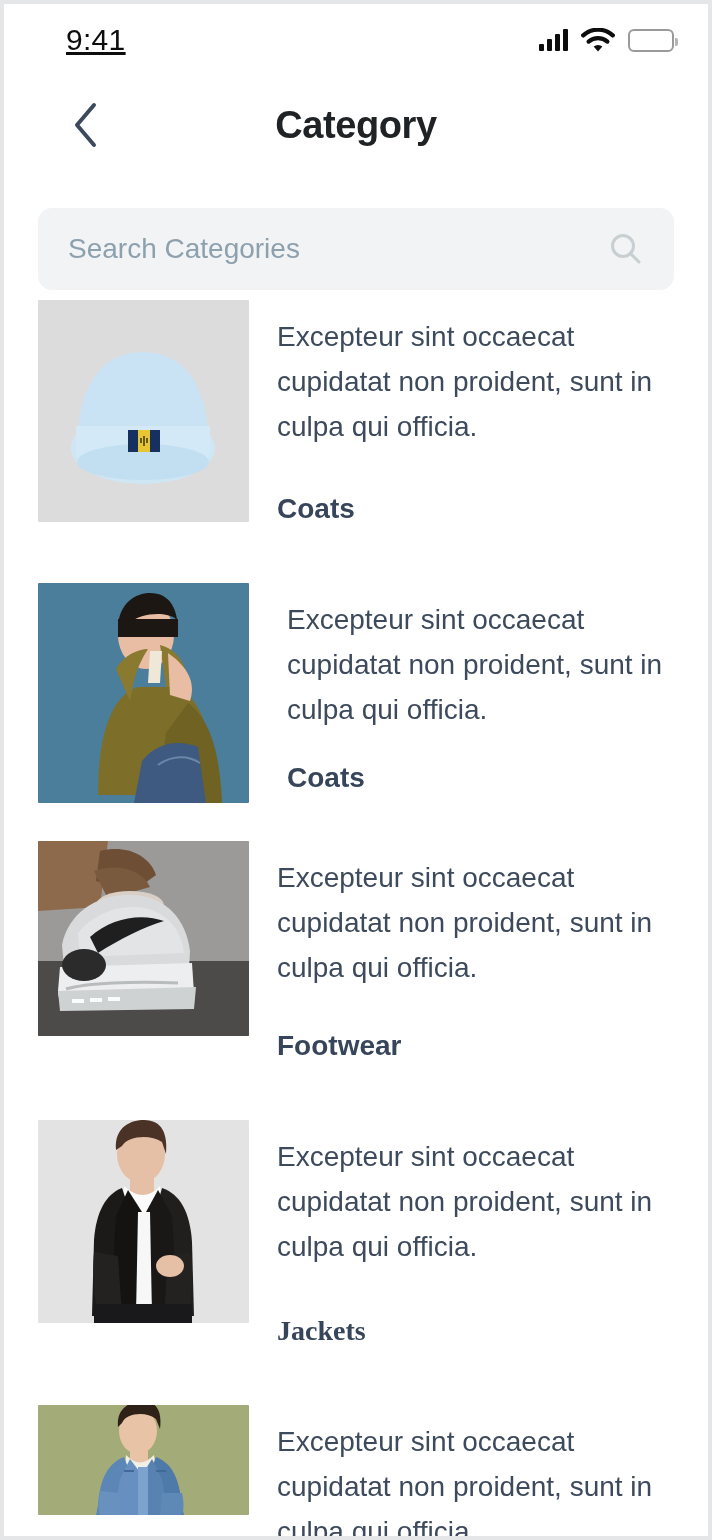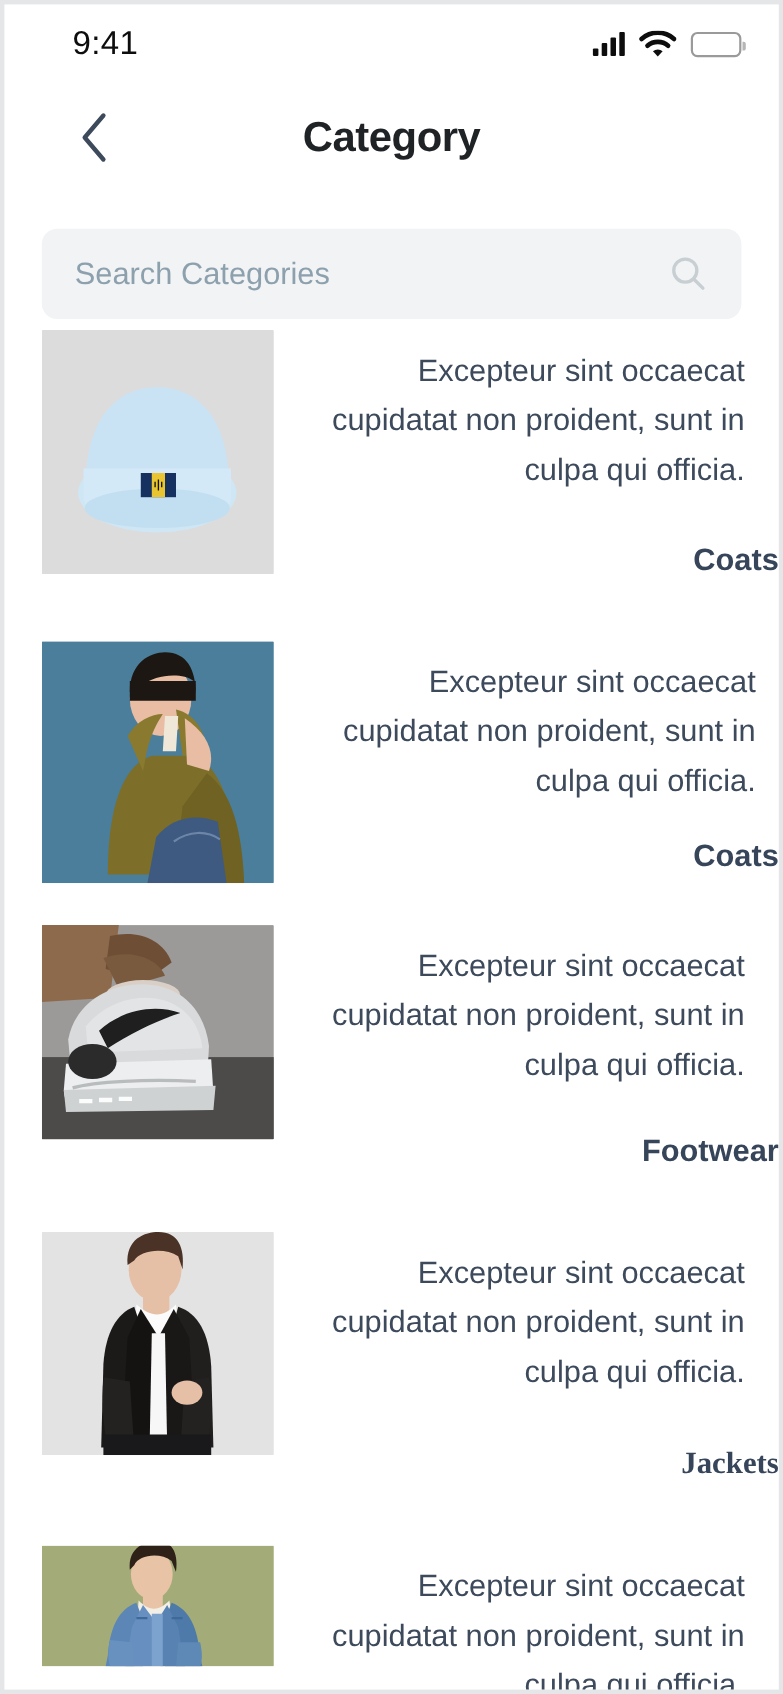--- a/index.html
+++ b/index.html
@@ -29,20 +29,21 @@
     justify-content: space-between;
     padding: 0 34px 0 62px;
     box-sizing: border-box;
   }
   .status-time {
     font-size: 30px;
     font-weight: 400;
     color: #0d0d0d;
     letter-spacing: 0.3px;
     font-family: "Liberation Sans", sans-serif;
+    text-decoration: underline;
   }
   .status-icons {
     display: flex;
     align-items: center;
     gap: 13px;
   }
   .signal-bars {
     display: flex;
     align-items: flex-end;
     gap: 3px;
@@ -148,21 +149,20 @@
 
   
   .cat-list {
     padding-top: 10px;
   }
   .cat-item {
     display: flex;
     align-items: flex-start;
     padding: 0 0 0 34px;
     box-sizing: border-box;
-    text-align: right;
   }
   .thumb {
     width: 211px;
     flex: none;
     border-radius: 1px;
     overflow: hidden;
     position: relative;
   }
   .cat-body {
     padding-left: 28px;

